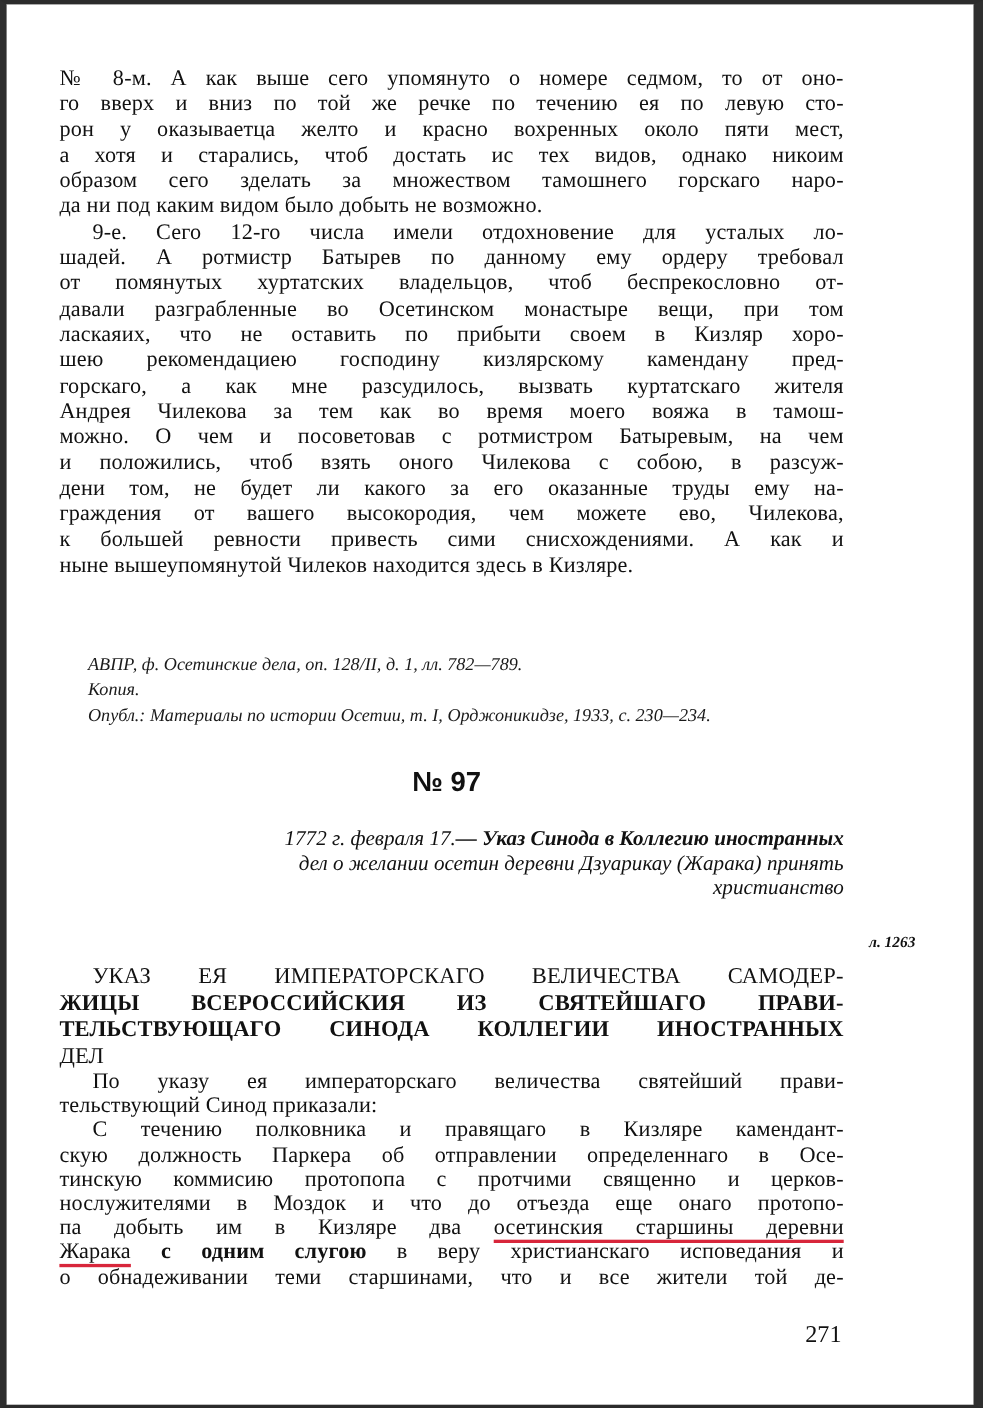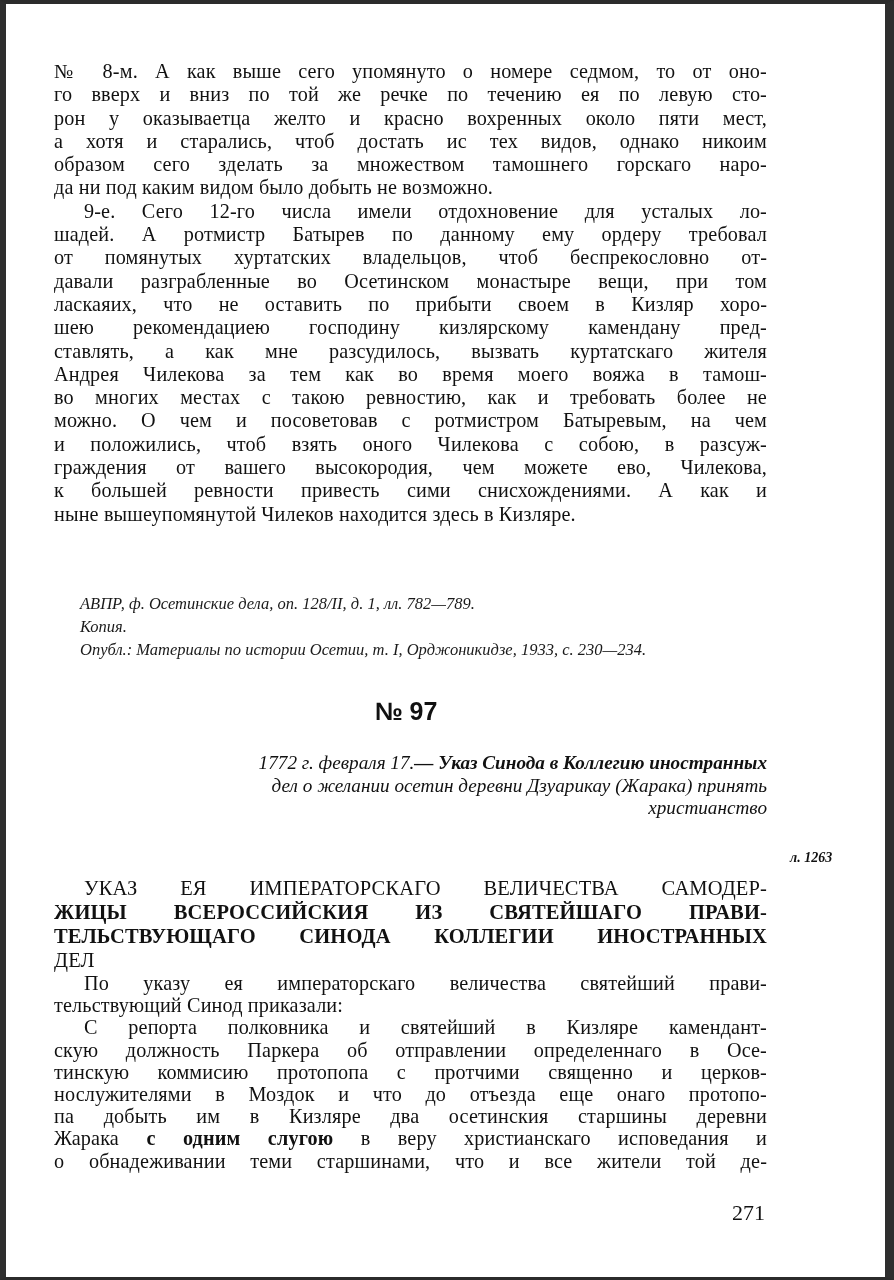--- a/index.html
+++ b/index.html
@@ -47,21 +47,21 @@
     .marginnote {
       position:absolute; left:790px; top:850px;
       font-family:"Liberation Serif","DejaVu Serif",serif; font-style:italic; font-weight:bold;
       font-size:14px; color:#111;
     }
     .body2 {
       position:absolute; left:54px; top:972px; width:713px;
       font-family:"Liberation Serif","DejaVu Serif",serif;
       font-size:20.2px; line-height:22.2px; color:#111;
     }
-    .ul-red { text-decoration-color:#d8263b; text-decoration-thickness:3px; text-underline-offset:5px; }
+    .ul-red { text-decoration:underline; text-decoration-color:#d8263b; text-decoration-thickness:3px; text-underline-offset:5px; }
     .bold { font-weight:bold; }
     .pagenum {
       position:absolute; left:732px; top:1200px;
       font-family:"Liberation Serif","DejaVu Serif",serif; font-size:22px; color:#111;
     }
   </style>
 </head>
 <body>
 
 <div class="frame"></div>
@@ -75,25 +75,25 @@
     <span class="line">образом сего зделать за множеством тамошнего горскаго наро-</span>
     <span class="line last">да ни под каким видом было добыть не возможно.</span>
   </div>
   <div class="para">
     <span class="line indent">9-е. Сего 12-го числа имели отдохновение для усталых ло-</span>
     <span class="line">шадей. А ротмистр Батырев по данному ему ордеру требовал</span>
     <span class="line">от помянутых хуртатских владельцов, чтоб беспрекословно от-</span>
     <span class="line">давали разграбленные во Осетинском монастыре вещи, при том</span>
     <span class="line">ласкаяих, что не оставить по прибыти своем в Кизляр хоро-</span>
     <span class="line">шею рекомендациею господину кизлярскому камендану пред-</span>
-    <span class="line">ставлять, а как мне разсудилось, вызвать куртатскаго жителя</span>
+    <span class="line">горскаго, а как мне разсудилось, вызвать куртатскаго жителя</span>
     <span class="line">Андрея Чилекова за тем как во время моего вояжа в тамош-</span>
-    <span class="line">во многих местах с такою ревностию, как и требовать более не</span>
     <span class="line">можно. О чем и посоветовав с ротмистром Батыревым, на чем</span>
     <span class="line">и положились, чтоб взять оного Чилекова с собою, в разсуж-</span>
+    <span class="line">дени том, не будет ли какого за его оказанные труды ему на-</span>
     <span class="line">граждения от вашего высокородия, чем можете ево, Чилекова,</span>
     <span class="line">к большей ревности привесть сими снисхождениями. А как и</span>
     <span class="line last">ныне вышеупомянутой Чилеков находится здесь в Кизляре.</span>
   </div>
 </div>
 
 <div class="src">
   <div>АВПР, ф. Осетинские дела, оп. 128/II, д. 1, лл. 782—789.</div>
   <div>Копия.</div>
   <div>Опубл.: Материалы по истории Осетии, т. I, Орджоникидзе, 1933, с. 230—234.</div>
@@ -112,21 +112,21 @@
   <span class="line b">ЖИЦЫ ВСЕРОССИЙСКИЯ ИЗ СВЯТЕЙШАГО ПРАВИ-</span>
   <span class="line b">ТЕЛЬСТВУЮЩАГО СИНОДА КОЛЛЕГИИ ИНОСТРАННЫХ</span>
   <span class="line last">ДЕЛ</span>
 </div>
 
 <div class="marginnote">л. 1263</div>
 
 <div class="body2">
   <span class="line indent">По указу ея императорскаго величества святейший  прави-</span>
   <span class="line last">тельствующий Синод приказали:</span>
-  <span class="line indent">С репорта полковника и святейший в Кизляре камендант-</span>
+  <span class="line indent">С течению полковника и правящаго в Кизляре камендант-</span>
   <span class="line">скую должность Паркера об отправлении определеннаго в Осе-</span>
   <span class="line">тинскую коммисию протопопа с протчими священно и церков-</span>
   <span class="line">нослужителями в Моздок и что до отъезда еще онаго протопо-</span>
   <span class="line"><span>па добыть им в Кизляре  два </span><span class="ul-red">осетинския старшины деревни</span></span>
   <span class="line"><span class="ul-red">Жарака</span><span class="bold"> с одним слугою</span><span> в веру христианскаго исповедания и</span></span>
   <span class="line">о обнадеживании теми старшинами, что и все жители той  де-</span>
 </div>
 
 <div class="pagenum">271</div>
 

